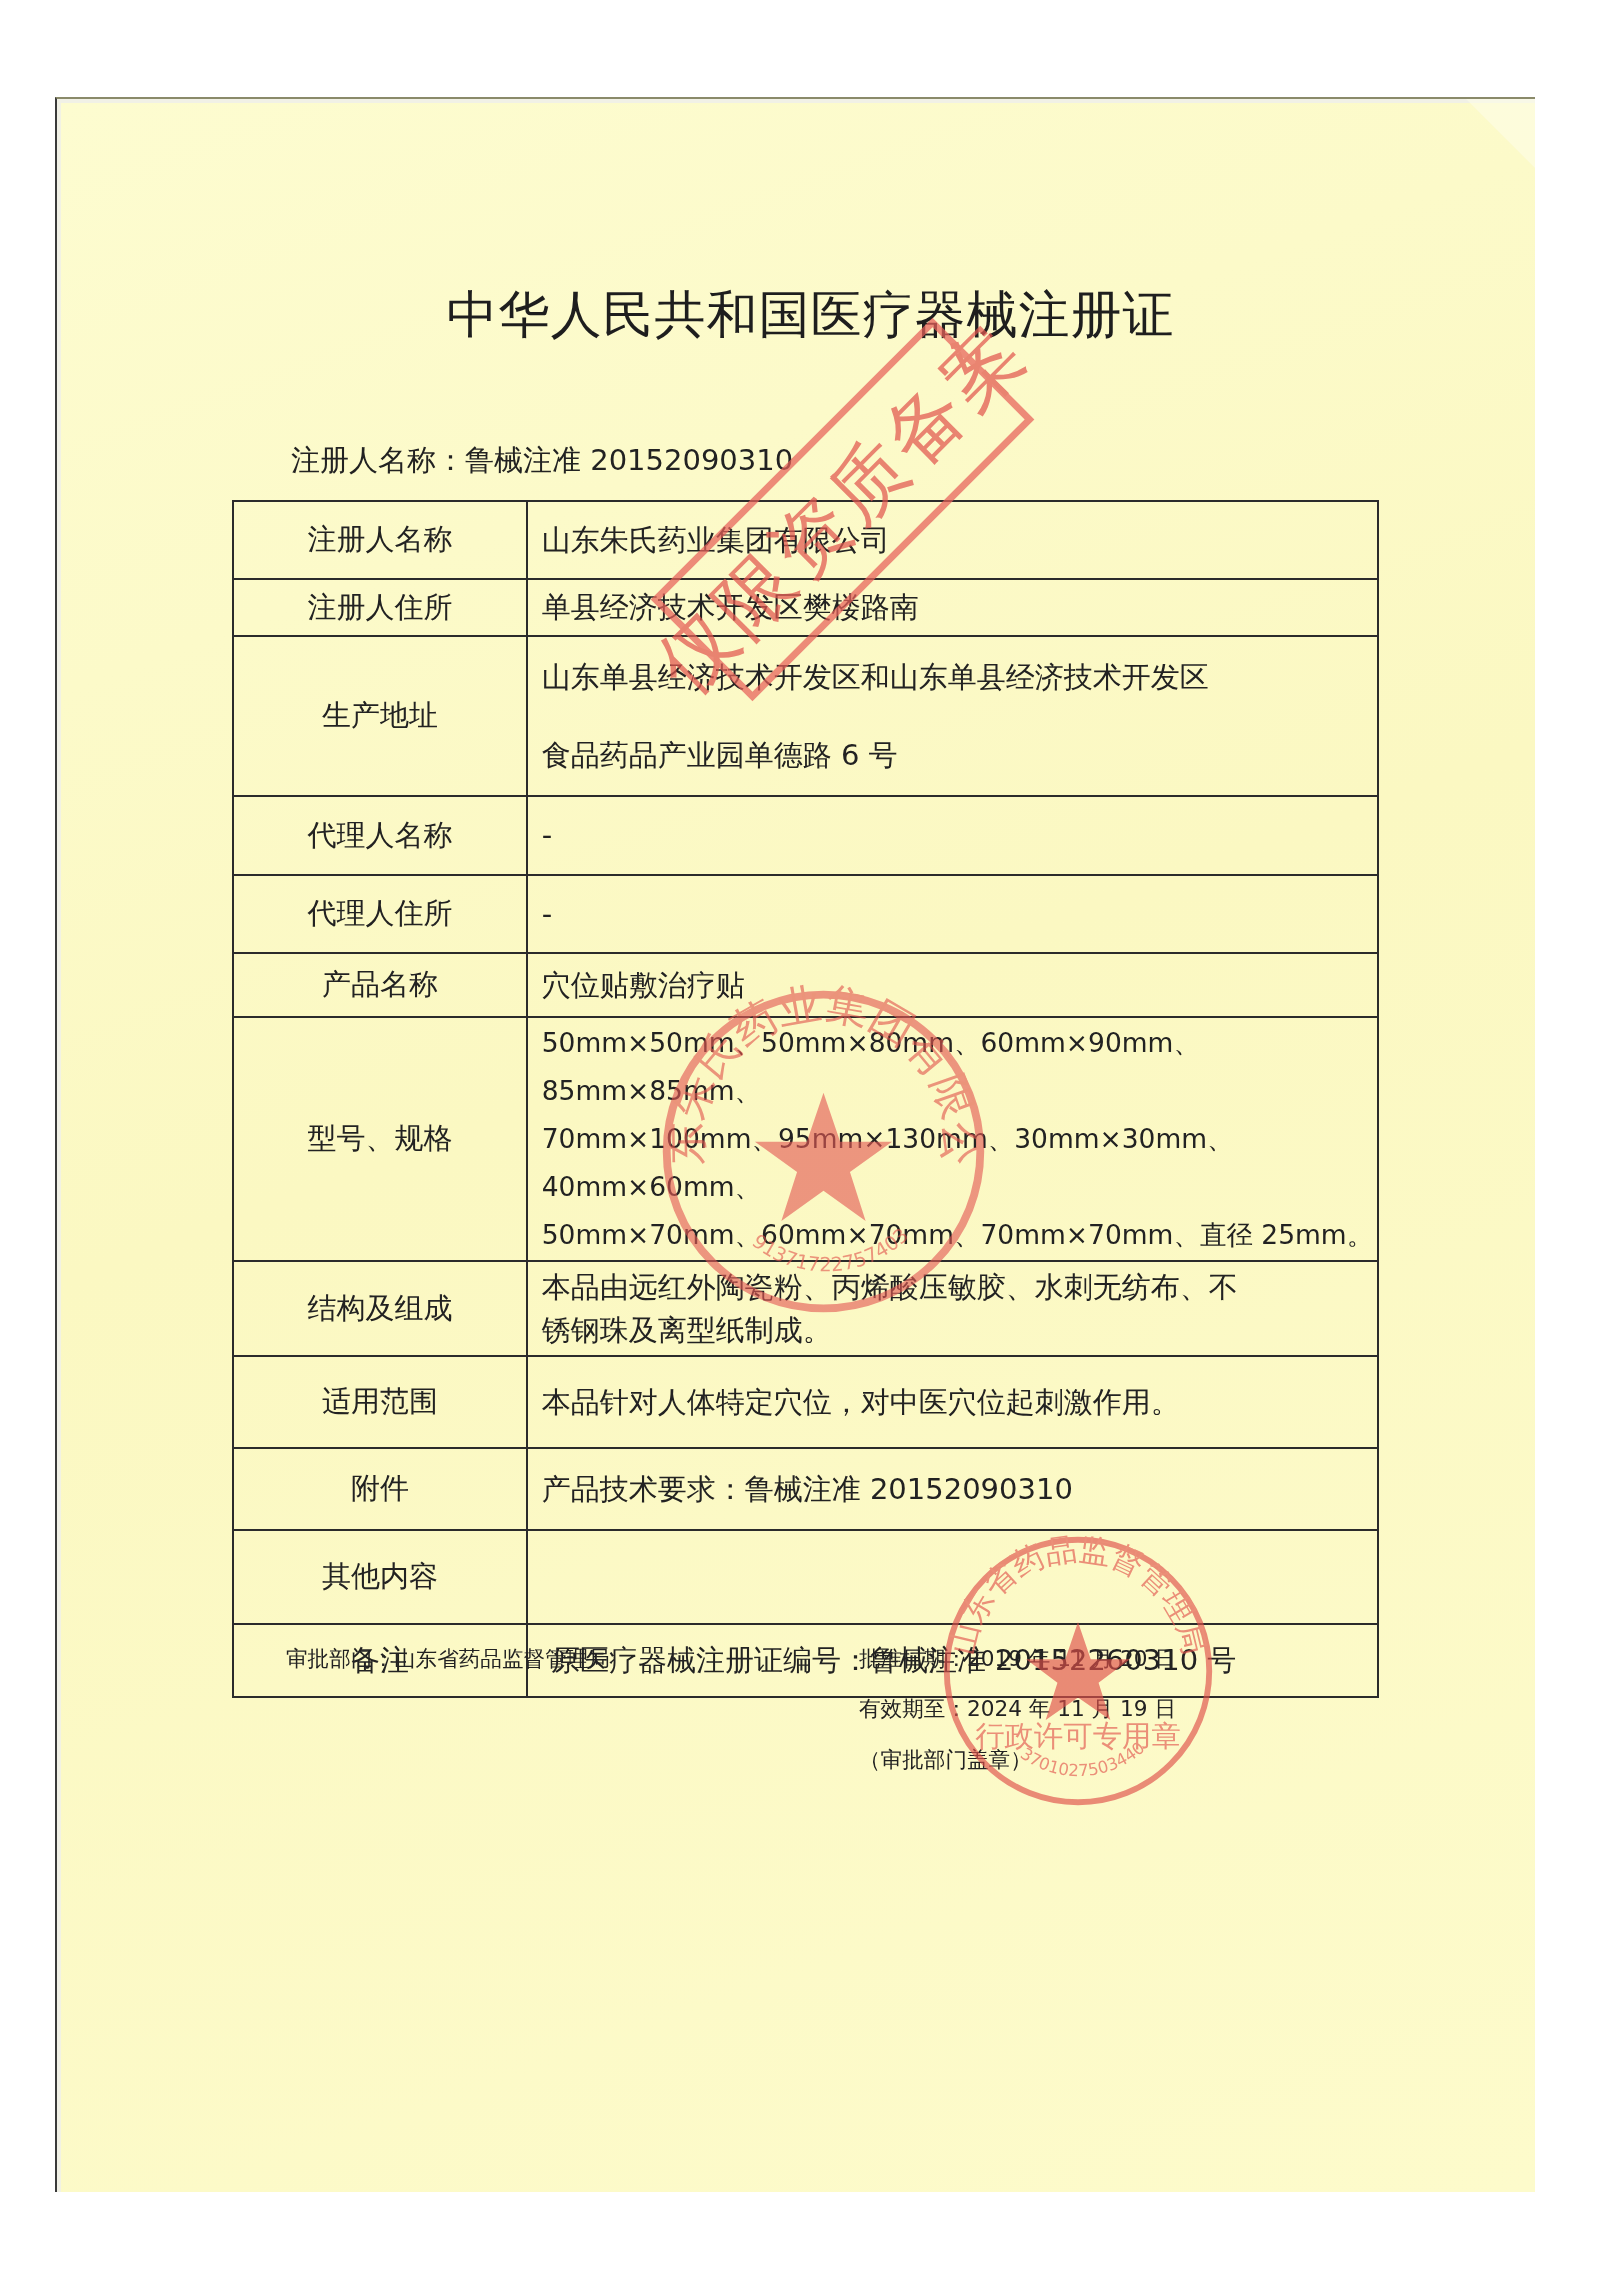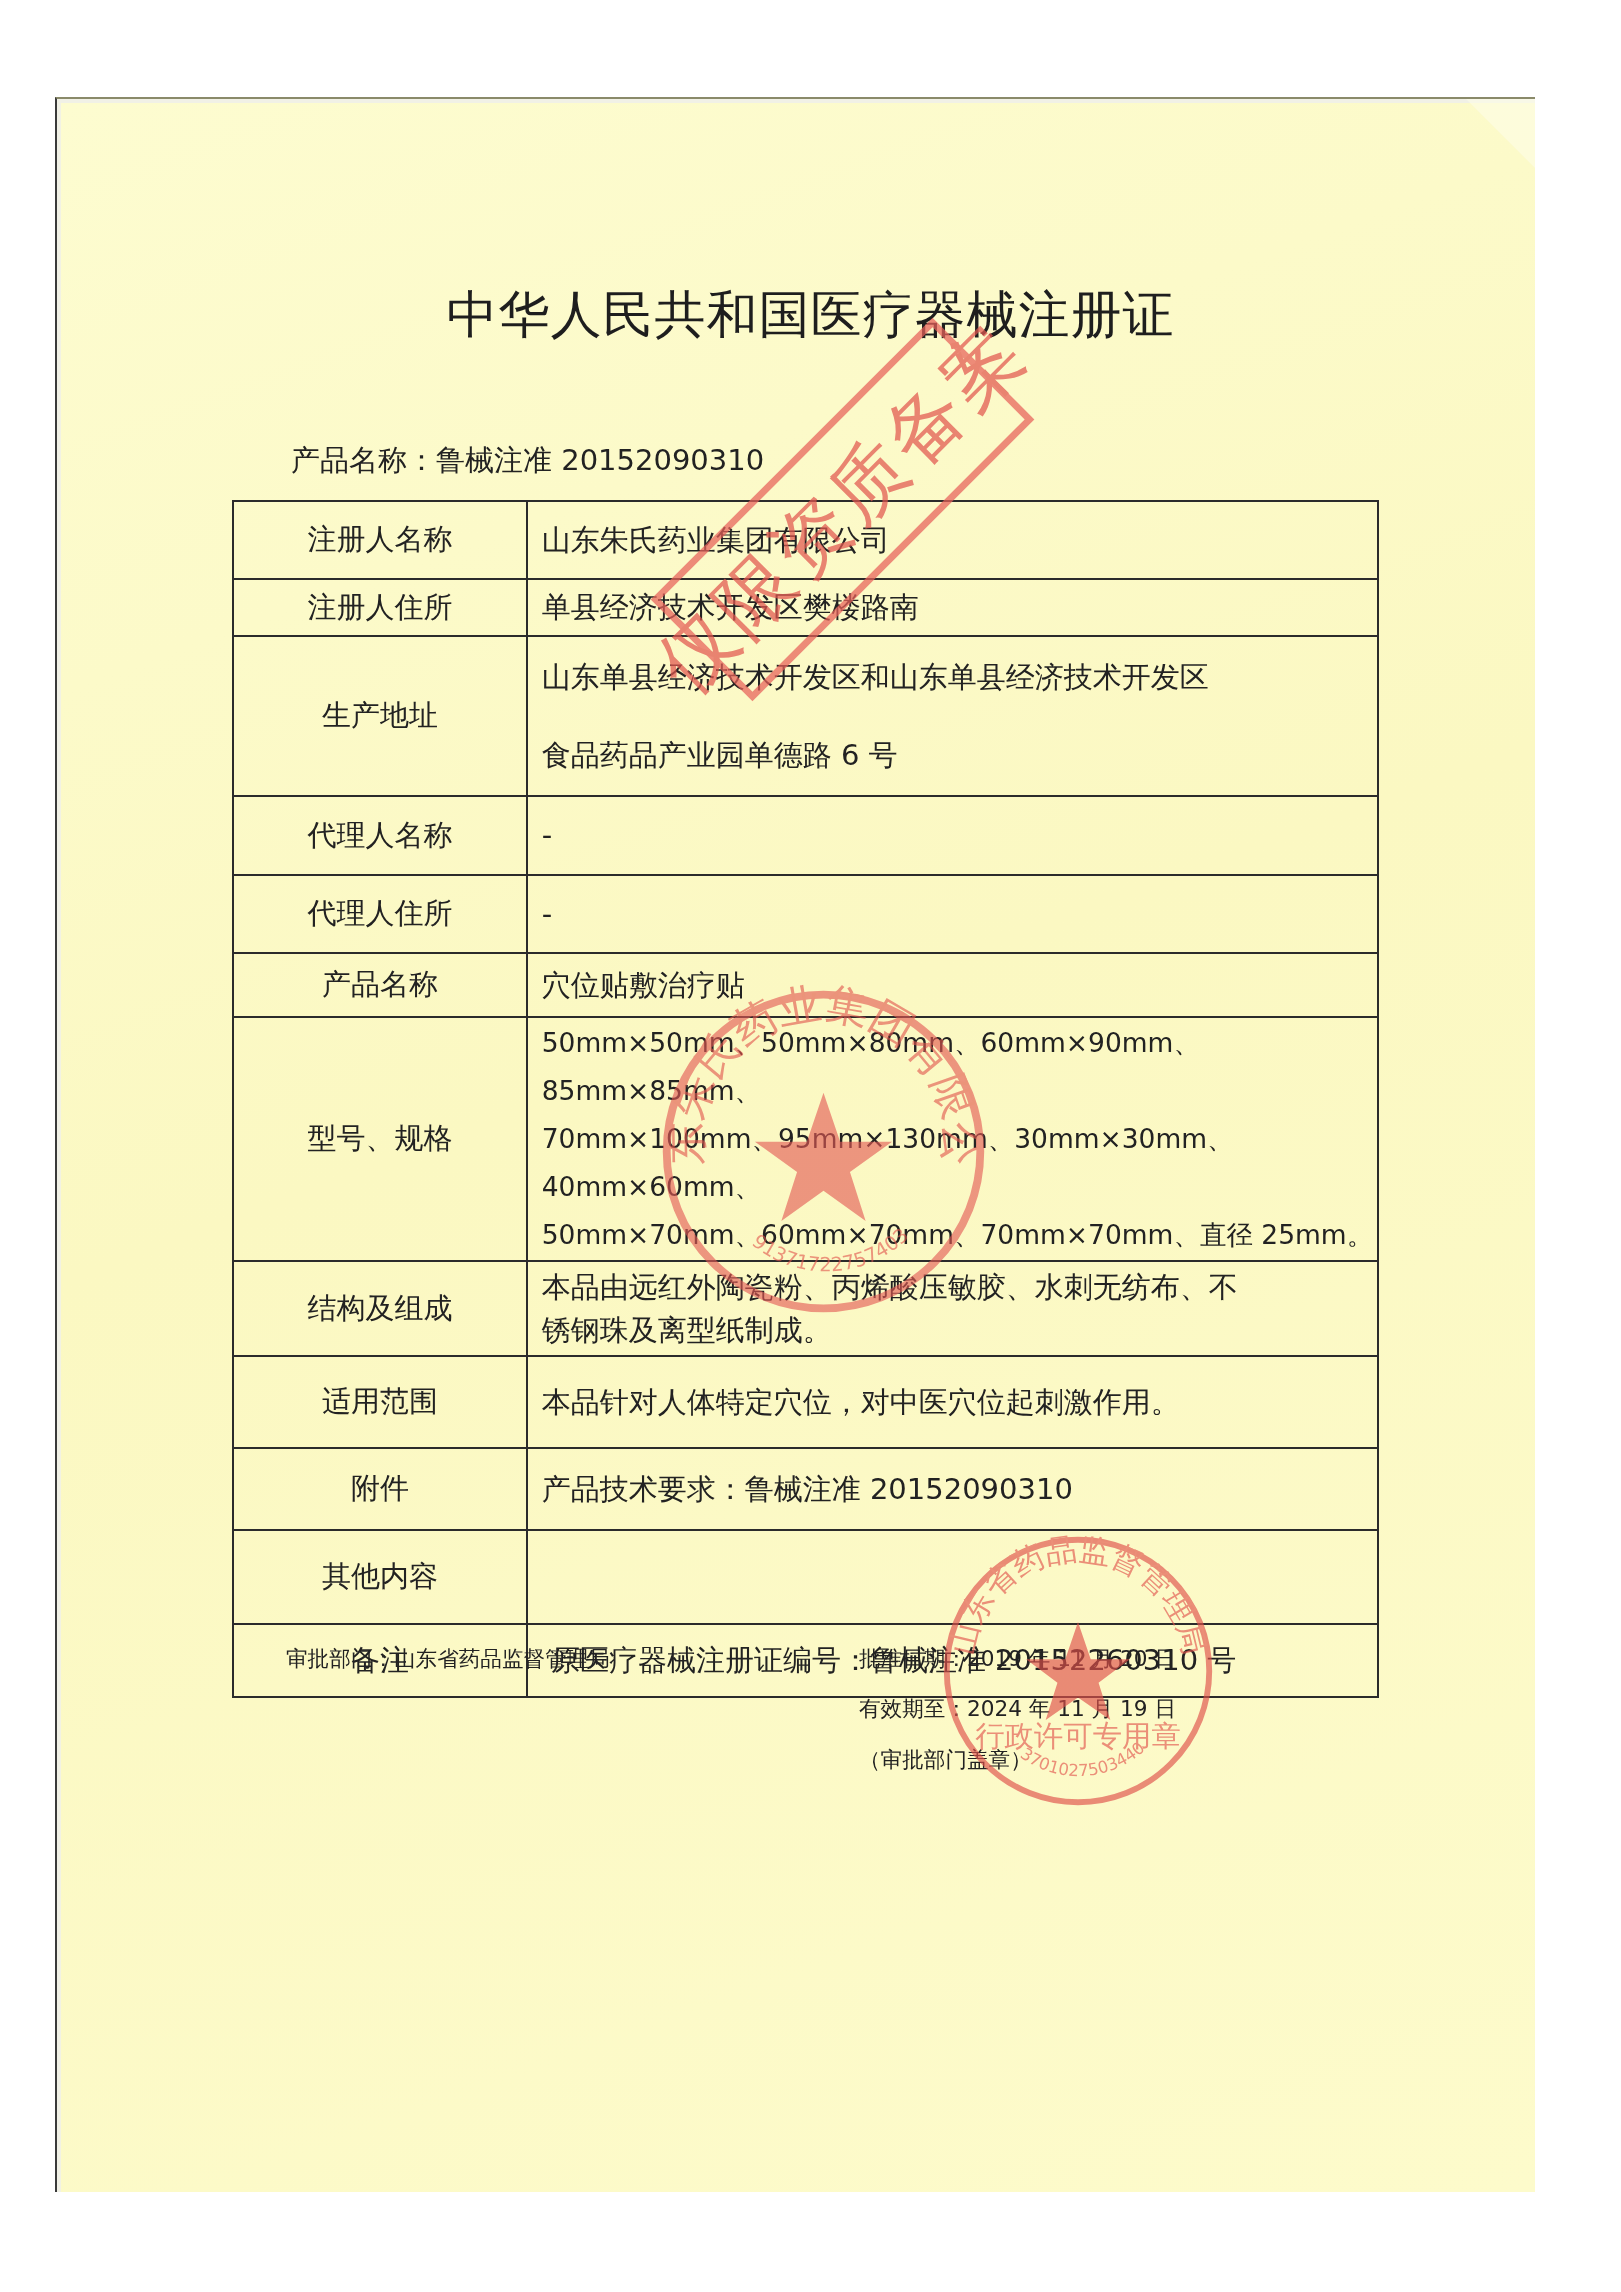--- a/index.html
+++ b/index.html
@@ -46,21 +46,21 @@
   .stamp { position:absolute; pointer-events:none; }
   .stamp-text { fill:#e2574f; font-family:"DejaVu Sans", sans-serif; }
 </style>
 </head>
 <body>
 
 <div class="paper"></div>
 
 <div class="title">中华人民共和国医疗器械注册证</div>
 
-<div class="reg-no"><span>产品名称：</span><span>鲁械注准 20152090310</span></div>
+<div class="reg-no"><span>注册人名称：</span><span>鲁械注准 20152090310</span></div>
 
 <table class="cert">
   <tbody>
       <tr style="height:78px">
     <td class="label">注册人名称</td>
     <td class="value">山东朱氏药业集团有限公司</td>
   </tr>
   <tr style="height:57px">
     <td class="label">注册人住所</td>
     <td class="value">单县经济技术开发区樊楼路南</td>

